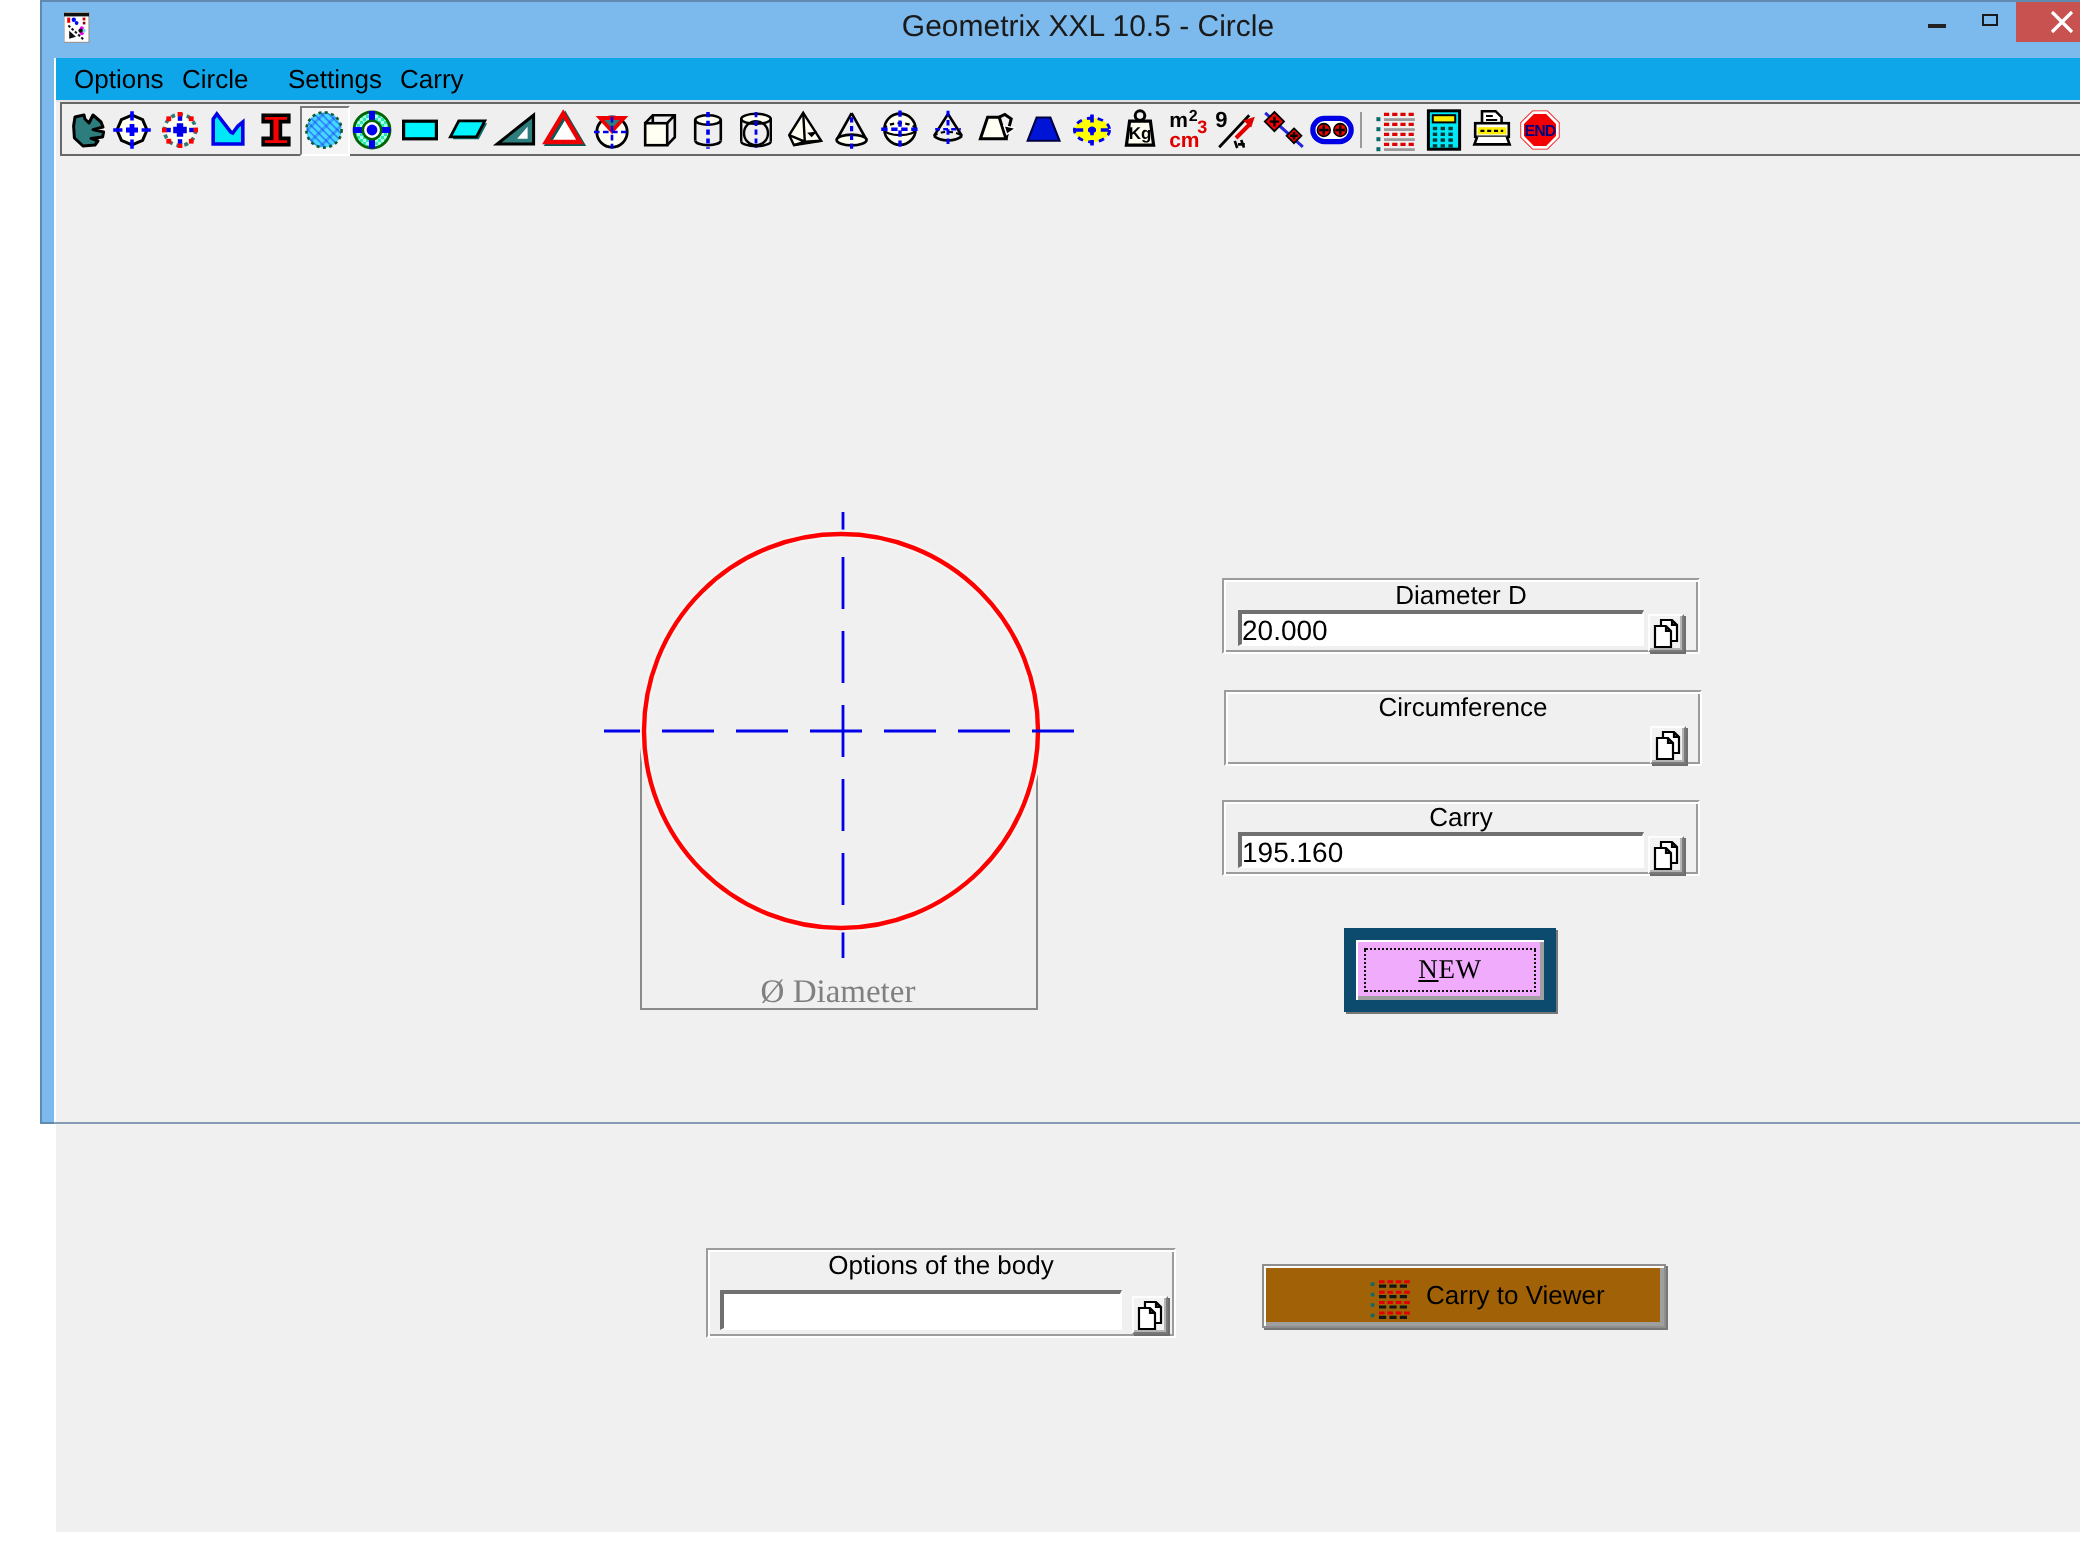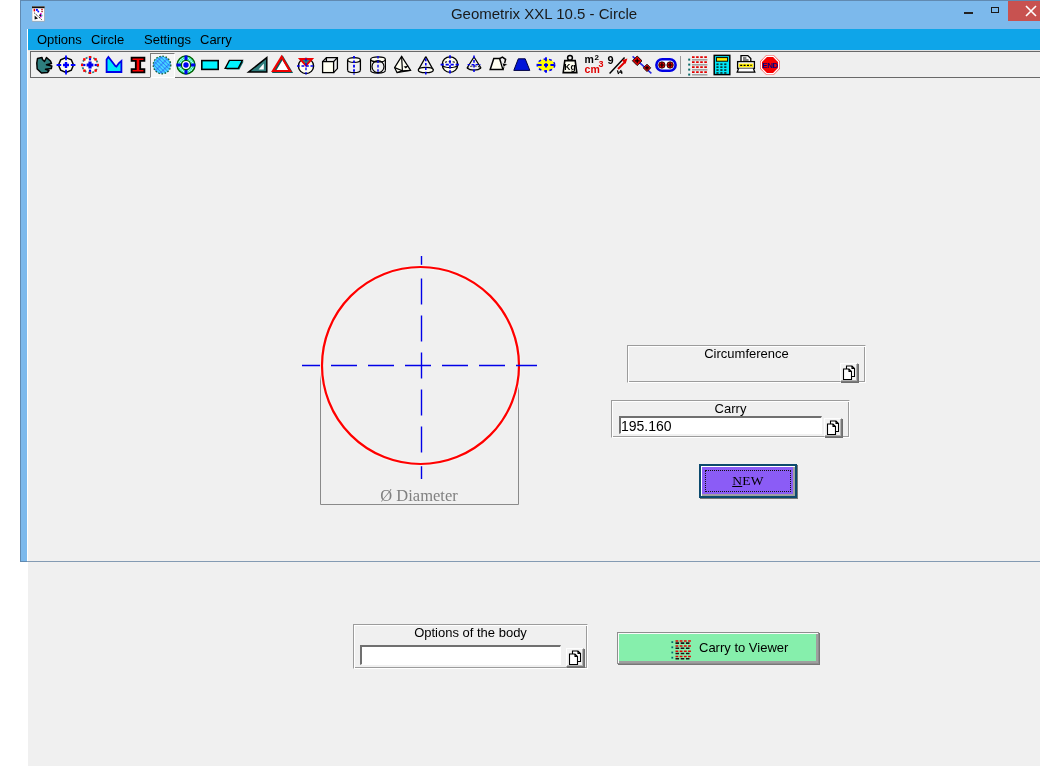--- a/index.html
+++ b/index.html
@@ -21,24 +21,24 @@
 
 .panel{position:absolute;width:237px;height:36px;border:1px solid #9c9c9c;border-bottom-color:#fff;border-right-color:#fff;box-shadow:inset 1px 1px 0 #fff, inset -1px -1px 0 #9c9c9c;background:transparent;}
 .panel .cap{position:absolute;top:0;left:0;width:100%;text-align:center;font-size:13px;color:#000;z-index:2;}
 .field{position:absolute;left:7px;top:15px;z-index:2;width:200px;height:15px;background:#fff;border-top:2px solid #707070;border-left:2px solid #707070;border-bottom:1px solid #fff;border-right:1px solid #fff;font-size:14px;color:#000;line-height:16px;padding-left:0px;}
 .copybtn{position:absolute;left:212px;top:17px;z-index:2;width:16px;height:17px;background:#f2f2f2;border:1px solid #7a7a7a;border-top-color:#fdfdfd;border-left-color:#fdfdfd;box-shadow:1px 1px 0 #6e6e6e,inset -1px -1px 0 #b4b4b4;}
 .copybtn svg{position:absolute;left:0px;top:0px;}
 #p4{width:233px;height:43px;}
 #p4 .field{top:20px;left:6px;width:198px;height:17px;line-height:17px;}
 #p4 .copybtn{left:212px;top:23px;}
 
-#newbtn{position:absolute;left:671px;top:435px;width:94px;height:30px;background:#8b5cf6;border:2px solid #0c4a6e;box-shadow:inset 1px 1px 0 #fff,inset -2px -2px 0 #a0a0a0,1px 1px 0 #777;}
+#newbtn{position:absolute;left:644px;top:435px;width:94px;height:30px;background:#f0abfc;border:6px solid #0c4a6e;box-shadow:inset 1px 1px 0 #fff,inset -2px -2px 0 #a0a0a0,1px 1px 0 #777;}
 #newfocus{position:absolute;left:4px;top:4px;right:4px;bottom:4px;border:1px dotted #111;}
 #newtext{position:absolute;width:100%;top:7px;text-align:center;font-family:"Liberation Serif",serif;font-size:13.5px;color:#000;letter-spacing:0.3px;}
-#carrybtn{position:absolute;left:589px;top:603px;width:200px;height:30px;background:#86efac;border:1px solid #8e8e8e;box-shadow:inset 1px 1px 0 #fbfbfb,inset -2px -2px 0 #9f9f9f,1px 1px 0 #777;}
+#carrybtn{position:absolute;left:603px;top:603px;width:200px;height:30px;background:#a16207;border:1px solid #8e8e8e;box-shadow:inset 1px 1px 0 #fbfbfb,inset -2px -2px 0 #9f9f9f,1px 1px 0 #777;}
 #carrytext{position:absolute;left:81px;top:7px;font-size:13px;color:#000;}
 #carryicon{position:absolute;left:52px;top:6px;}
 
 #wm{position:absolute;left:574px;top:246px;width:240px;text-align:center;font-size:28px;font-weight:bold;letter-spacing:0.5px;color:rgba(253,253,253,0.96);text-shadow:1.2px 1.2px 1.2px rgba(150,150,150,0.6),-1px -1px 1px rgba(255,255,255,0.9);z-index:1;}
 #wm sup{font-size:9px;vertical-align:7px;}
 </style>
 </head>
 <body>
 <div id="win">
 <div id="edge"></div>
@@ -289,21 +289,35 @@
 
   <svg id="draw" width="1023" height="737" style="position:absolute;left:0;top:0;z-index:1" viewBox="0 0 1023 737">
     <path d="M292.5 336.5 V475.5 H490.5 V336.5" fill="none" stroke="#8a8a8a" stroke-width="1"></path>
     <line x1="393.5" y1="227" x2="393.5" y2="450" stroke="#0000e8" stroke-width="1.4" stroke-dasharray="26,11" stroke-dashoffset="14.5"></line>
     <circle cx="392.5" cy="336.5" r="98.5" fill="none" stroke="#f4f4f2" stroke-width="4.6"></circle>
     <circle cx="392.5" cy="336.5" r="98.5" fill="none" stroke="#f00" stroke-width="2.2"></circle>
     <line x1="274" y1="336.5" x2="509" y2="336.5" stroke="#0000e8" stroke-width="1.4" stroke-dasharray="26,11" stroke-dashoffset="8"></line>
     <text x="391" y="472" font-family="Liberation Serif" font-size="16.5" fill="#808080" text-anchor="middle">Ø  Diameter</text>
   </svg>
 
-  <div class="panel" style="left:599px;top:315.5px">
+  <div class="panel" style="left:583px;top:260px">
+    <div class="cap">Diameter D</div>
+    <div class="field">20.000</div>
+    <div class="copybtn">
+          <svg width="16" height="17" viewBox="0 0 16 17">
+            <path d="M5.5 2 H11 L13.5 4.5 V12.5 H5.5 Z" fill="#fff" stroke="#000" stroke-width="1.1"></path>
+            <path d="M11 2 V4.5 H13.5" fill="none" stroke="#000" stroke-width="1.1"></path>
+            <path d="M10.2 2.3 L13.2 5.3 L13.2 4.4 L11.1 2.3 Z" fill="#000"></path>
+            <path d="M2.5 5 H8 L10.5 7.5 V15.5 H2.5 Z" fill="#fff" stroke="#000" stroke-width="1.1"></path>
+            <path d="M8 5 V7.5 H10.5" fill="none" stroke="#000" stroke-width="1.1"></path>
+            <path d="M7.2 5.3 L10.2 8.3 L10.2 7.4 L8.1 5.3 Z" fill="#000"></path>
+          </svg>
+        </div>
+  </div>
+  <div class="panel" style="left:584px;top:315.5px">
     <div class="cap">Circumference</div>
     <div class="copybtn">
           <svg width="16" height="17" viewBox="0 0 16 17">
             <path d="M5.5 2 H11 L13.5 4.5 V12.5 H5.5 Z" fill="#fff" stroke="#000" stroke-width="1.1"></path>
             <path d="M11 2 V4.5 H13.5" fill="none" stroke="#000" stroke-width="1.1"></path>
             <path d="M10.2 2.3 L13.2 5.3 L13.2 4.4 L11.1 2.3 Z" fill="#000"></path>
             <path d="M2.5 5 H8 L10.5 7.5 V15.5 H2.5 Z" fill="#fff" stroke="#000" stroke-width="1.1"></path>
             <path d="M8 5 V7.5 H10.5" fill="none" stroke="#000" stroke-width="1.1"></path>
             <path d="M7.2 5.3 L10.2 8.3 L10.2 7.4 L8.1 5.3 Z" fill="#000"></path>
           </svg>

